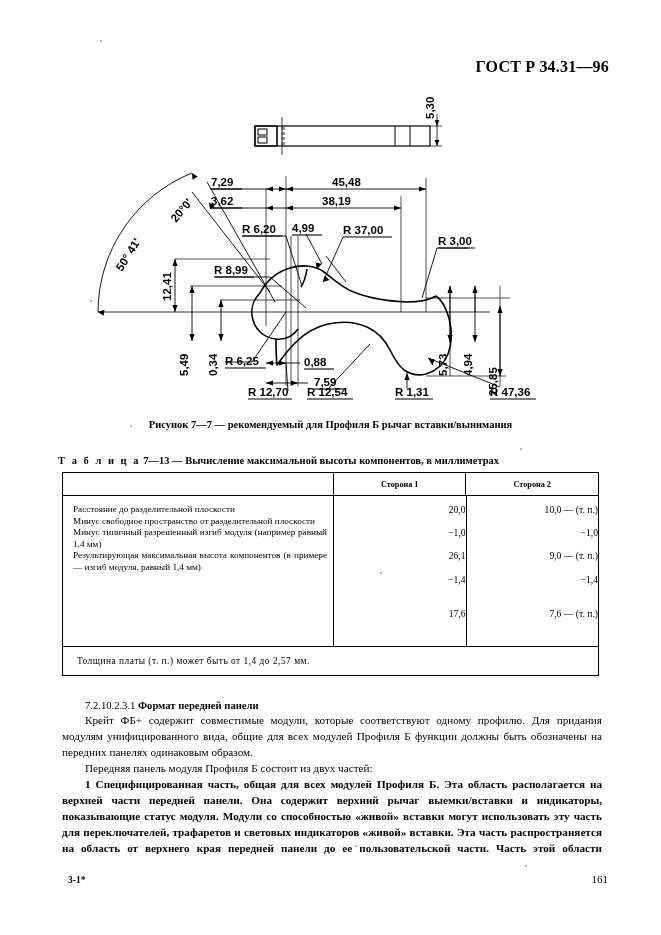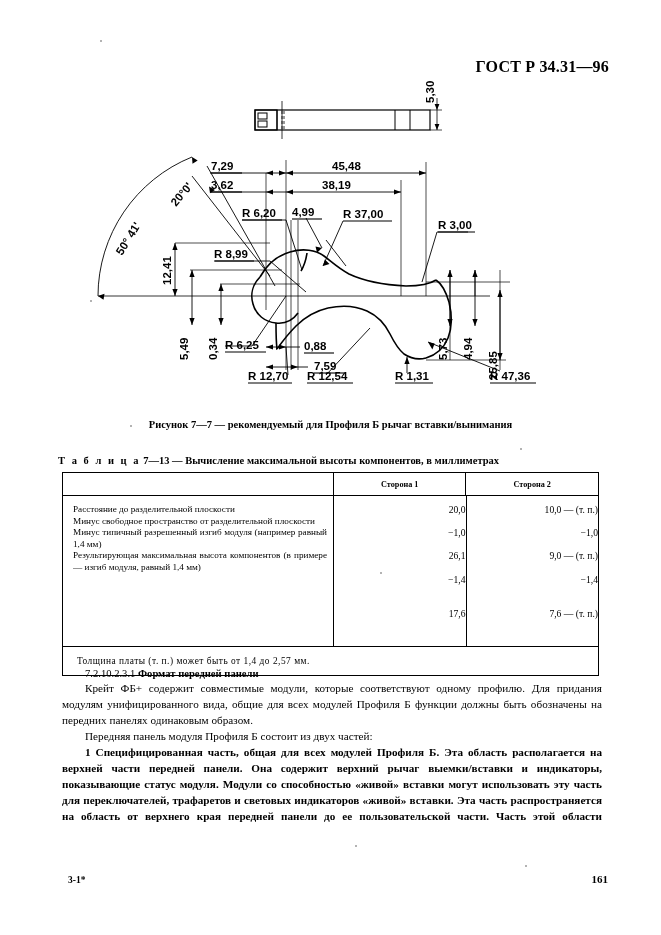--- a/index.html
+++ b/index.html
@@ -30,21 +30,21 @@
     font-family: "Liberation Serif", serif;
     font-weight: bold;
     font-size: 16px;
     letter-spacing: 0.2px;
   }
 
   
   .drawing-wrap {
     position: absolute;
     left: 70px;
-    top: 70px;
+    top: 86px;
     width: 560px;
     height: 330px;
   }
   .drawing-wrap svg { display: block; }
 
   
   .fig-caption {
     position: absolute;
     top: 419px;
     left: 0;
@@ -118,21 +118,21 @@
   .tbl-foot {
     padding: 9px 10px 9px 14px;
     font-size: 9.4px;
     font-family: "Liberation Serif", serif;
     letter-spacing: 0.5px;
   }
 
   
   .content {
     position: absolute;
-    top: 668px;
+    top: 700px;
     left: 62px;
     width: 540px;
   }
   .sec-head {
     font-size: 10.6px;
     font-family: "Liberation Serif", serif;
     margin-bottom: 1px;
     text-indent: 23px;
   }
   .sec-head b { font-weight: bold; }
@@ -154,21 +154,21 @@
     bottom: 50px;
     font-size: 9.5px;
     font-weight: bold;
     font-family: "Liberation Serif", serif;
   }
   .footer-right {
     position: absolute;
     right: 53px;
     bottom: 50px;
     font-size: 11px;
-    font-weight: bold;
+    font-weight: normal;
     font-family: "Liberation Serif", serif;
   }
 
   
   .speck {
     position: absolute;
     background: #9a9a9a;
     width: 2px; height: 2px;
     border-radius: 50%;
   }

